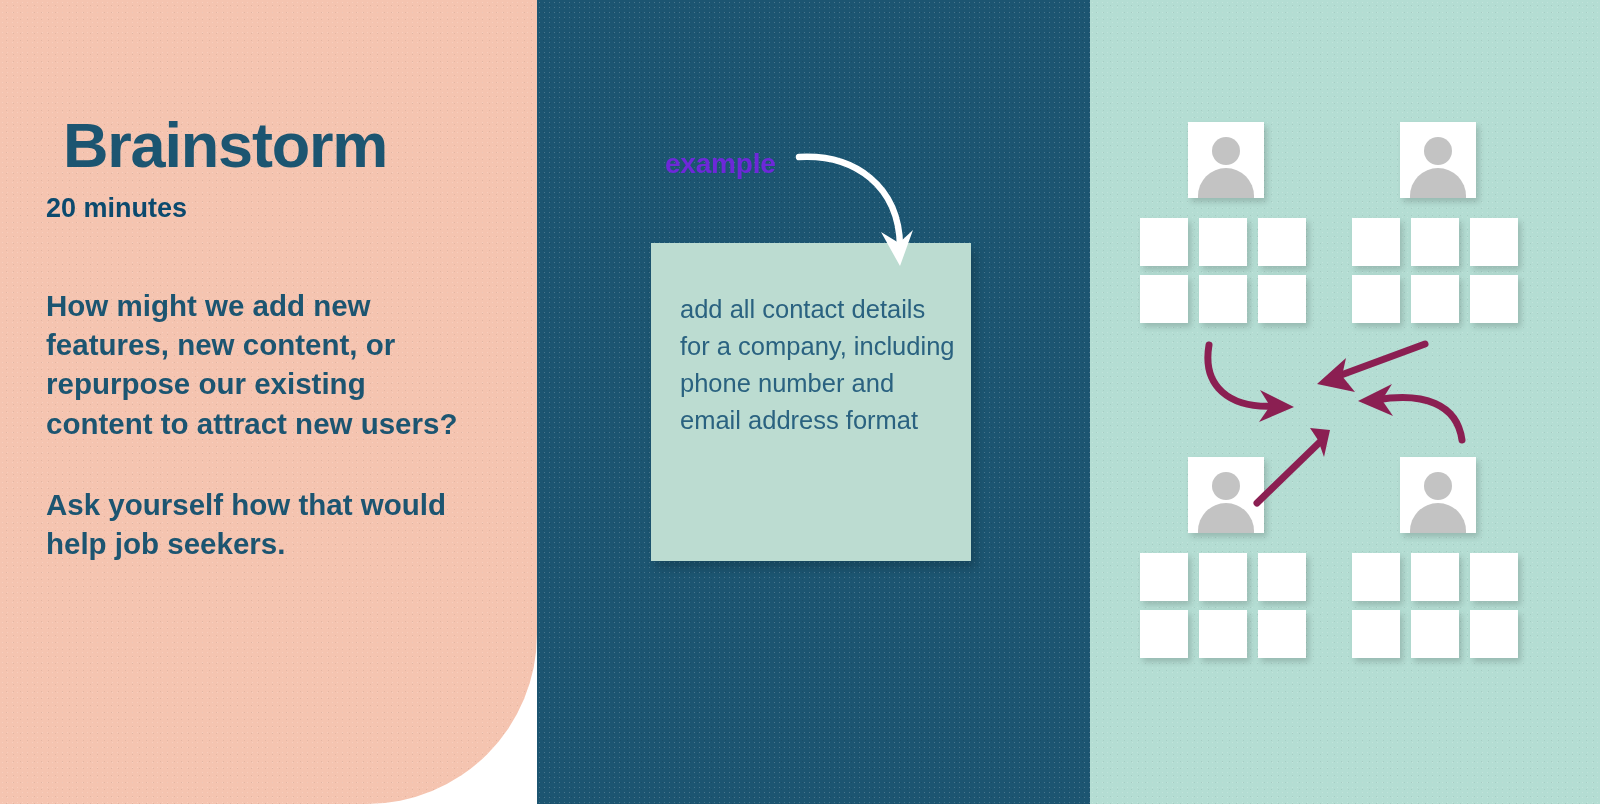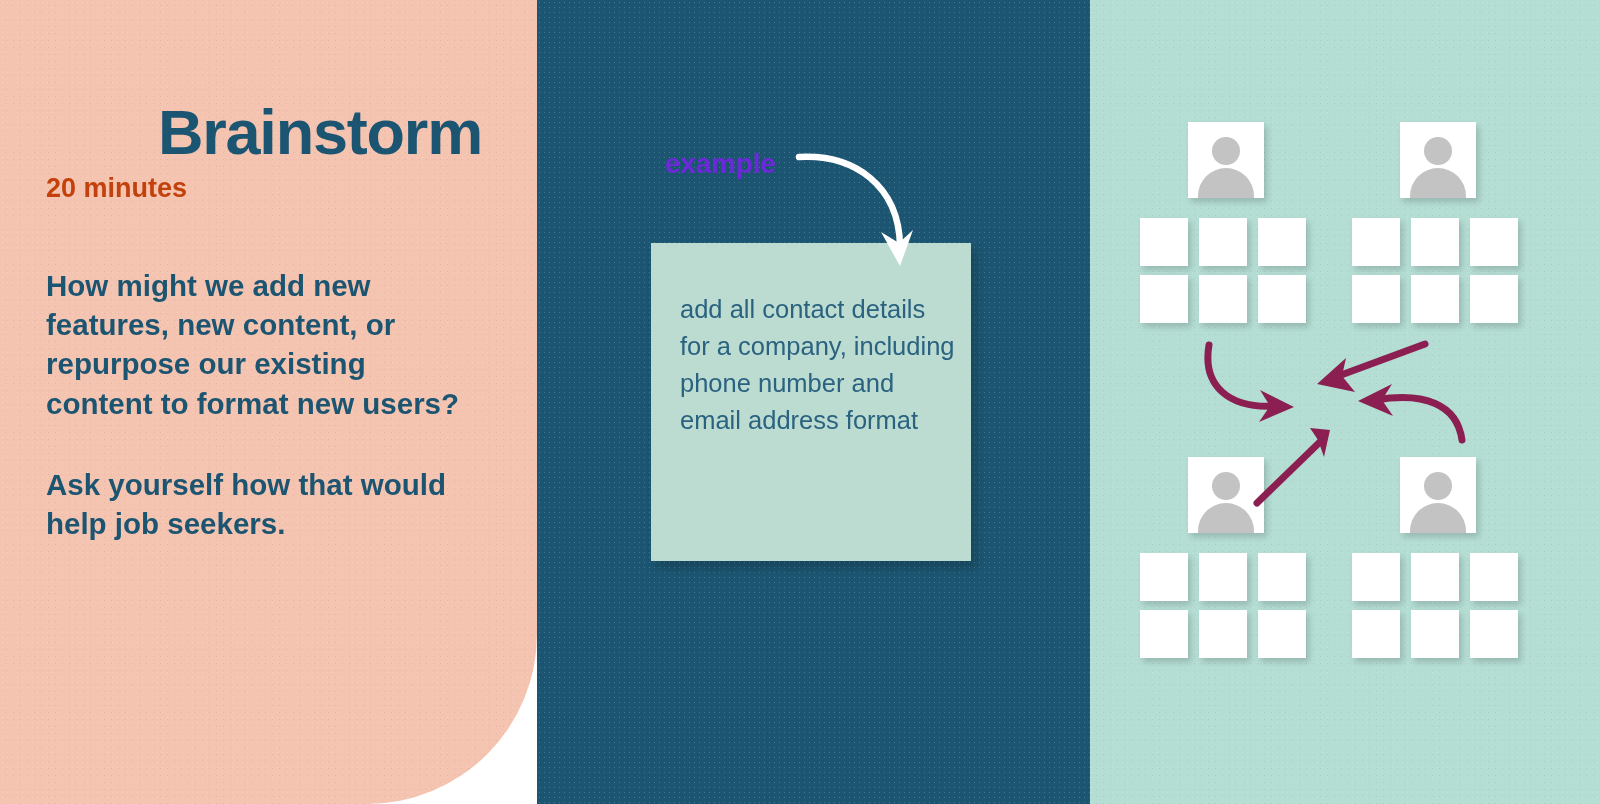--- a/index.html
+++ b/index.html
@@ -63,27 +63,26 @@
     top: 96px;
     width: 440px;
     z-index: 3;
   }
   .title {
     font-size: 63px;
     font-weight: 700;
     color: #1c5571;
     letter-spacing: -1.2px;
     line-height: 1.02;
-    margin: 4px;
-    text-align: right;
+    margin: 17px;
   }
   .subtitle {
     font-size: 27px;
     font-weight: 700;
-    color: #c2410c;
+    color: #0c4a6e;
     margin: 10px 0 0 0;
     line-height: 1.1;
   }
   .para {
     font-size: 29.5px;
     font-weight: 700;
     color: #1c5571;
     line-height: 1.33;
     margin: 0;
     width: 430px;
@@ -202,21 +201,21 @@
 <body>
 
 <div class="slide">
 
   <div class="panel panel-left grain">
   </div>
 
   <div class="left-content">
     <h1 class="title">Brainstorm</h1>
     <div class="subtitle">20 minutes</div>
-    <p class="para para-1">How might we add new features, new content, or repurpose our existing content to format new users?</p>
+    <p class="para para-1">How might we add new features, new content, or repurpose our existing content to attract new users?</p>
     <p class="para para-2">Ask yourself how that would help job seekers.</p>
   </div>
 
   <div class="panel panel-mid grain">
   </div>
 
   <div class="example-label">example</div>
 
   <svg class="example-arrow" viewBox="0 0 150 150">
     <path d="M 4 17 C 60 14, 104 46, 105 106" fill="none" stroke="#ffffff" stroke-width="6.5" stroke-linecap="round"></path>

